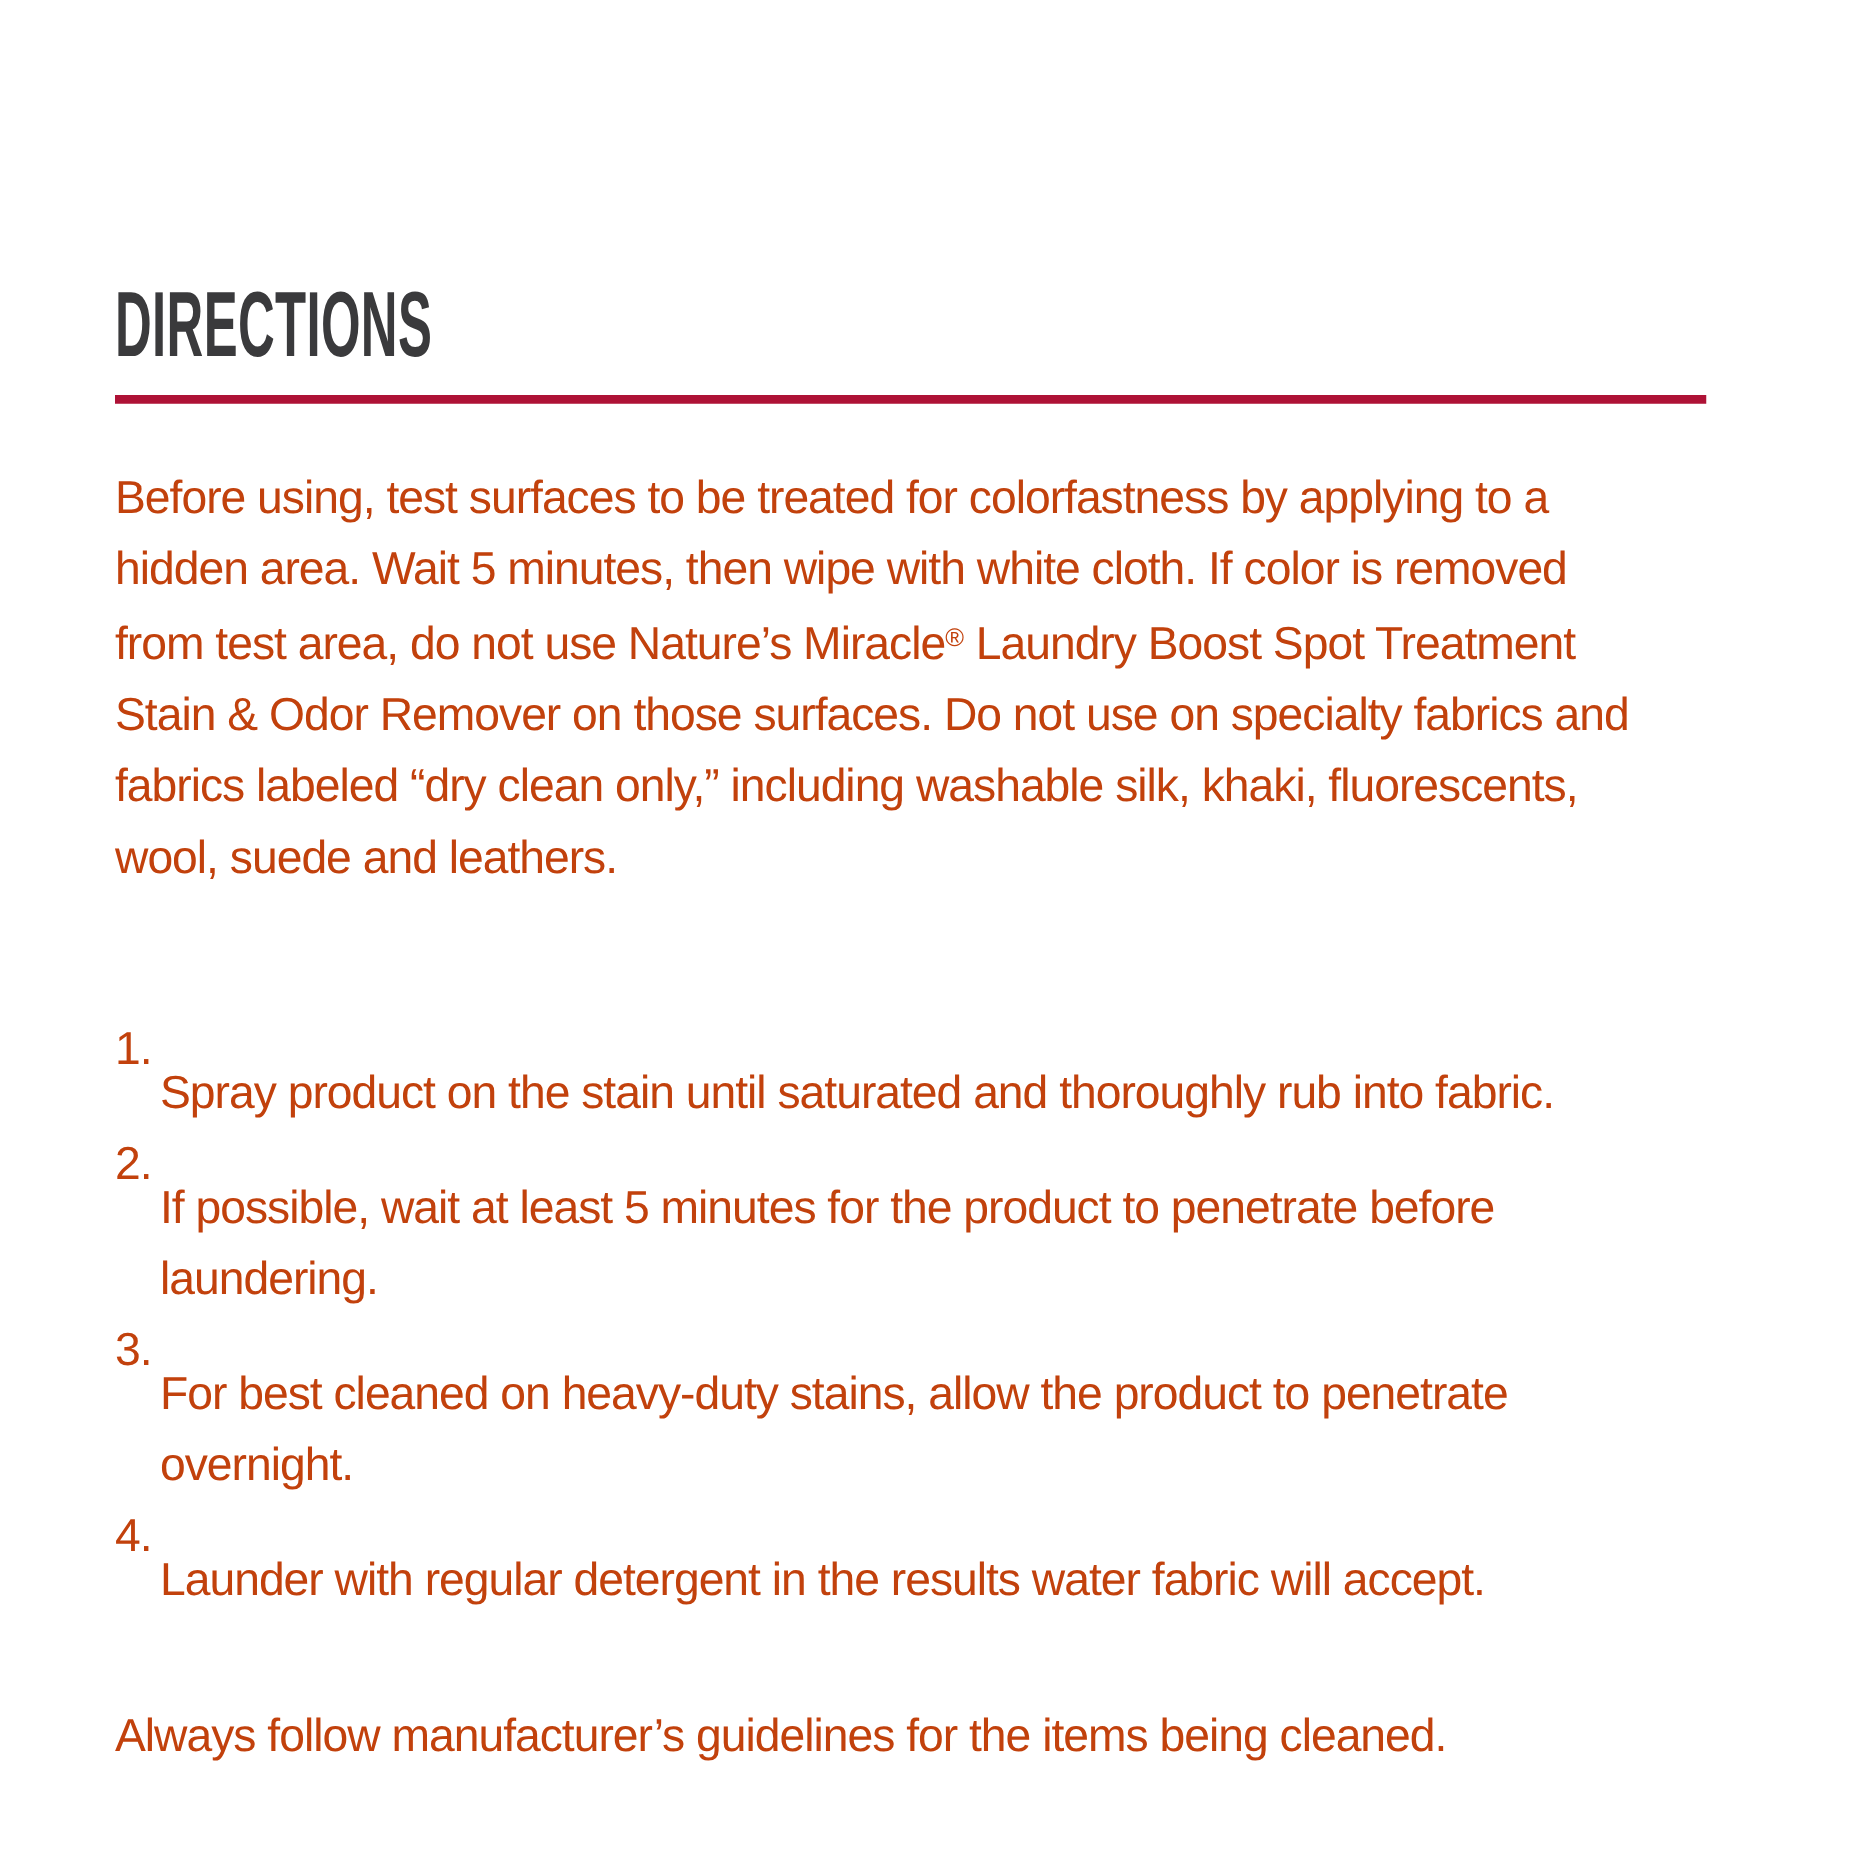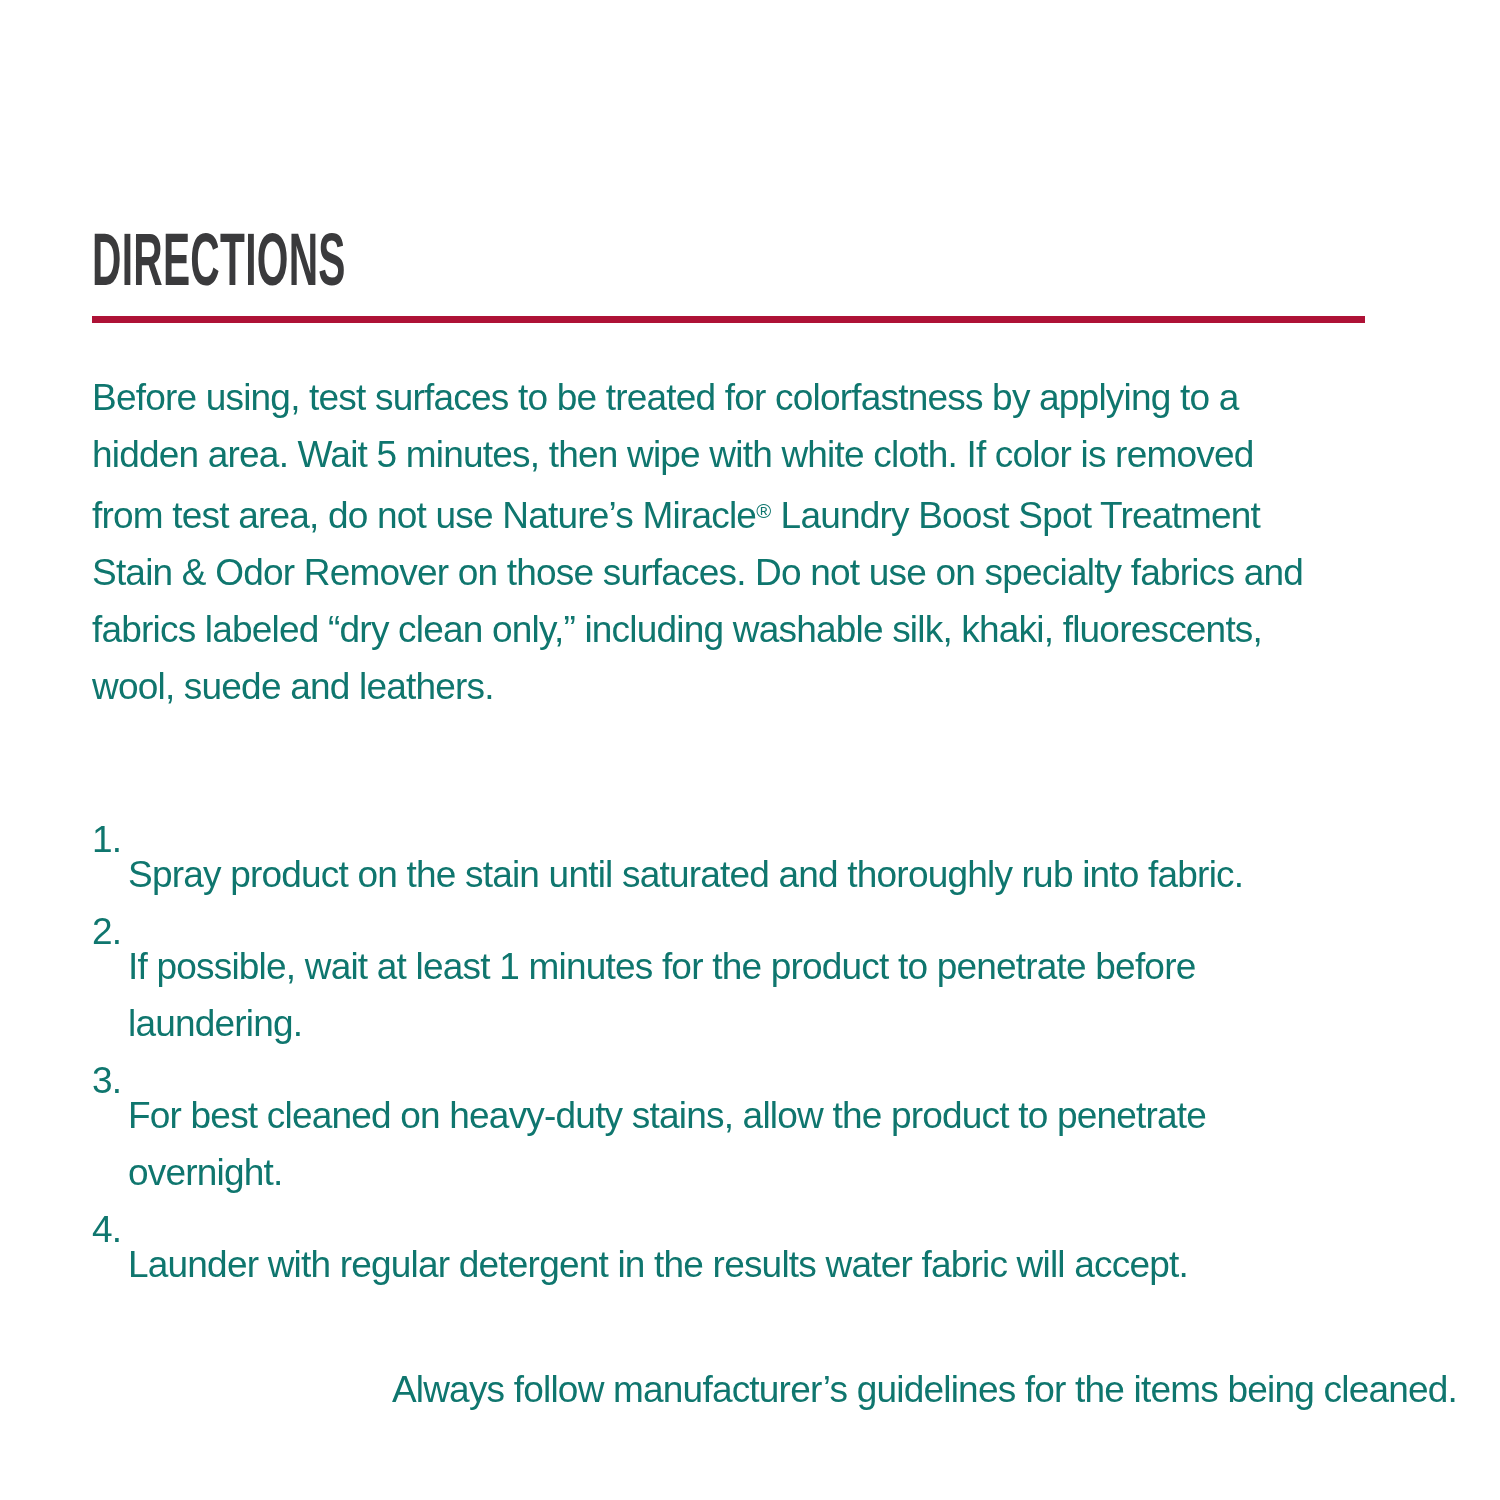--- a/index.html
+++ b/index.html
@@ -30,21 +30,21 @@
   }
   .rule {
     border: none;
     margin: 26px 0 0 0;
     width: 1273px;
     height: 7px;
     background: #ae1236;
   }
   .text-col {
     width: 1365px;
-    color: #0f766e;
+    color: #c2410c;
     font-size: 37px;
     line-height: 57px;
     letter-spacing: -0.8px;
   }
   .intro {
     margin: 46px 0 0 0;
     white-space: pre-line;
   }
   sup {
     font-size: 0.55em;
@@ -65,21 +65,20 @@
     white-space: nowrap;
   }
   .step-text {
     flex: 1 1 auto;
     white-space: pre-line;
     margin-top: 35px;
   }
   .footer-note {
     margin: 68px 0 0 0;
     white-space: pre-line;
-    text-align: right;
   }
 </style>
 </head>
 <body>
 
 <div class="page">
 
   <h1 class="title">DIRECTIONS</h1>
 
   <hr class="rule">
@@ -91,21 +90,21 @@
 fabrics labeled “dry clean only,” including washable silk, khaki, fluorescents,
 wool, suede and leathers.</p>
 
   <ol class="steps text-col">
     <li class="step">
       <span class="step-num">1.</span>
       <span class="step-text">Spray product on the stain until saturated and thoroughly rub into fabric.</span>
     </li>
     <li class="step">
       <span class="step-num">2.</span>
-      <span class="step-text">If possible, wait at least 1 minutes for the product to penetrate before
+      <span class="step-text">If possible, wait at least 5 minutes for the product to penetrate before
 laundering.</span>
     </li>
     <li class="step">
       <span class="step-num">3.</span>
       <span class="step-text">For best cleaned on heavy-duty stains, allow the product to penetrate
 overnight.</span>
     </li>
     <li class="step">
       <span class="step-num">4.</span>
       <span class="step-text">Launder with regular detergent in the results water fabric will accept.</span>

